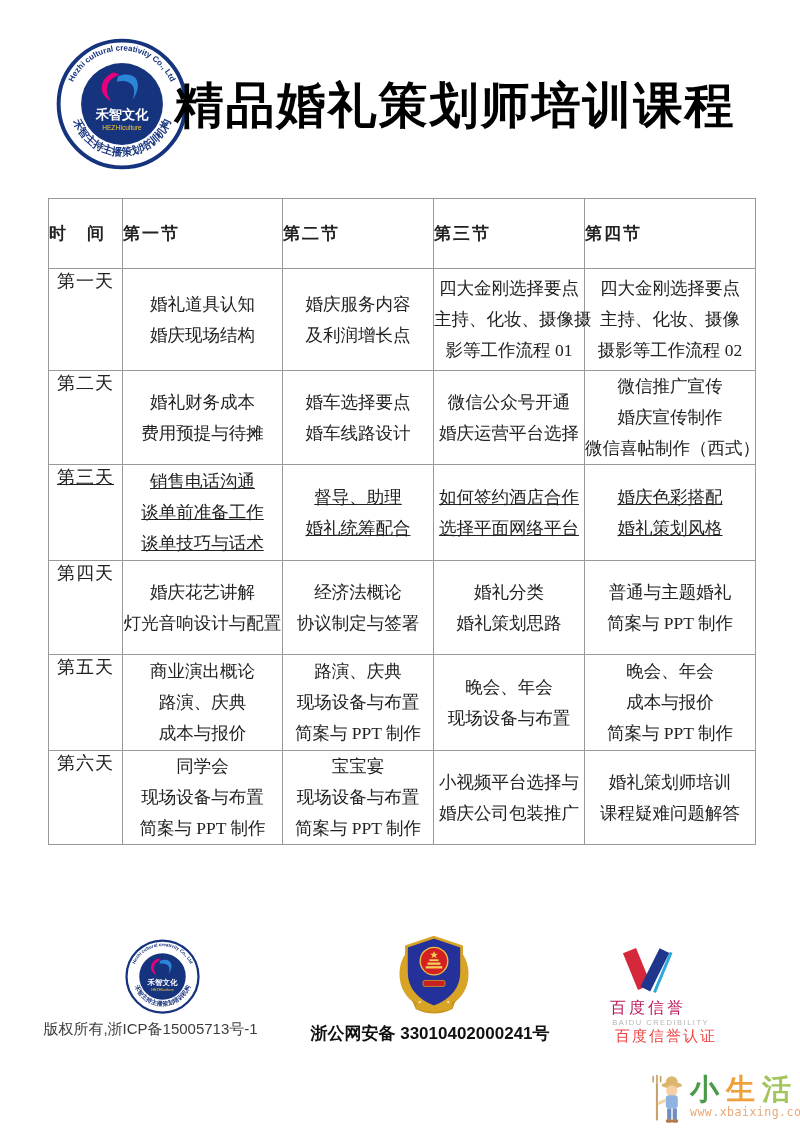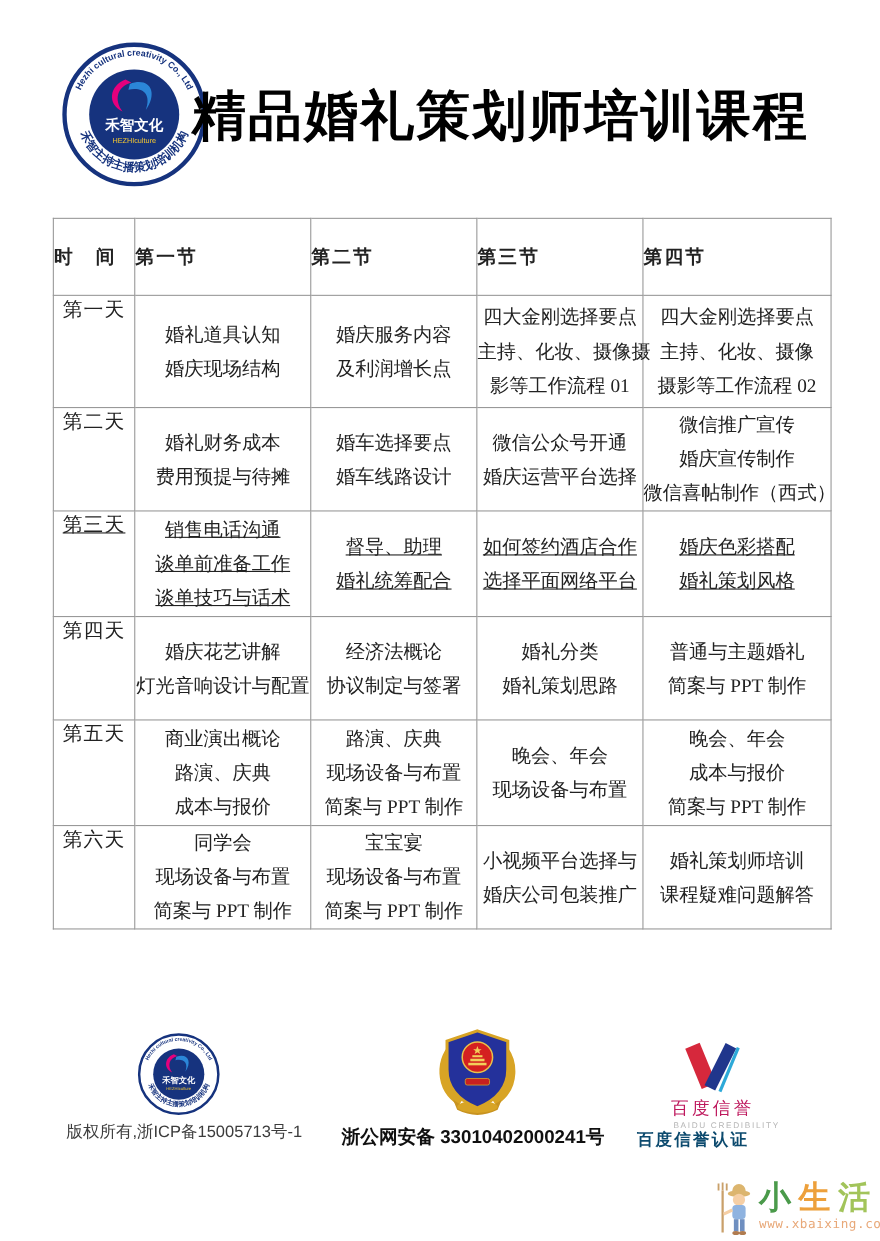--- a/index.html
+++ b/index.html
@@ -43,40 +43,40 @@
     vertical-align: top; text-align: center;
     font-size: 18px; letter-spacing: 1px;
   }
   .content-cell { vertical-align: middle; text-align: center; font-size: 17.5px; }
   .cell-line { line-height: 31px; white-space: nowrap; }
 
   
   .footer-sans { font-family: "Liberation Sans", "DejaVu Sans", sans-serif; }
   .footer-logo { position: absolute; left: 125px; top: 939px; width: 75px; height: 75px; }
   .icp-text {
-    position: absolute; left: 35px; top: 1020px; width: 265px;
+    position: absolute; left: 18px; top: 1020px; width: 265px;
     text-align: center; font-size: 15px; color: #3c3c3c;
   }
   .police-badge { position: absolute; left: 387px; top: 928px; width: 94px; height: 92px; }
   .police-text {
     position: absolute; left: 290px; top: 1022px; width: 280px;
     text-align: center; font-size: 17px; font-weight: bold; color: #101010;
   }
   .baidu-v { position: absolute; left: 612px; top: 944px; width: 70px; height: 50px; }
   .baidu-name {
     position: absolute; left: 587px; top: 998px; width: 122px;
     text-align: center; font-size: 16px; color: #be185d; letter-spacing: 3px;
   }
   .baidu-en {
     position: absolute; left: 587px; top: 1018px; width: 122px;
     text-align: right; font-size: 7.5px; color: #b5b5b5; letter-spacing: 1.5px;
   }
   .baidu-cert {
-    position: absolute; left: 567px; top: 1027px; width: 126px;
-    text-align: center; font-size: 15px; font-weight: bold; color: #0c4a6e; letter-spacing: 2px;
+    position: absolute; left: 603px; top: 1027px; width: 126px;
+    text-align: center; font-size: 15px; font-weight: normal; color: #ef4444; letter-spacing: 2px;
   }
 
   
   .watermark {
     position: absolute; left: 650px; top: 1074px;
     display: flex; align-items: flex-start;
   }
   .watermark-mascot { width: 38px; height: 52px; }
   .watermark-col { margin-left: 2px; }
   .watermark-text {

